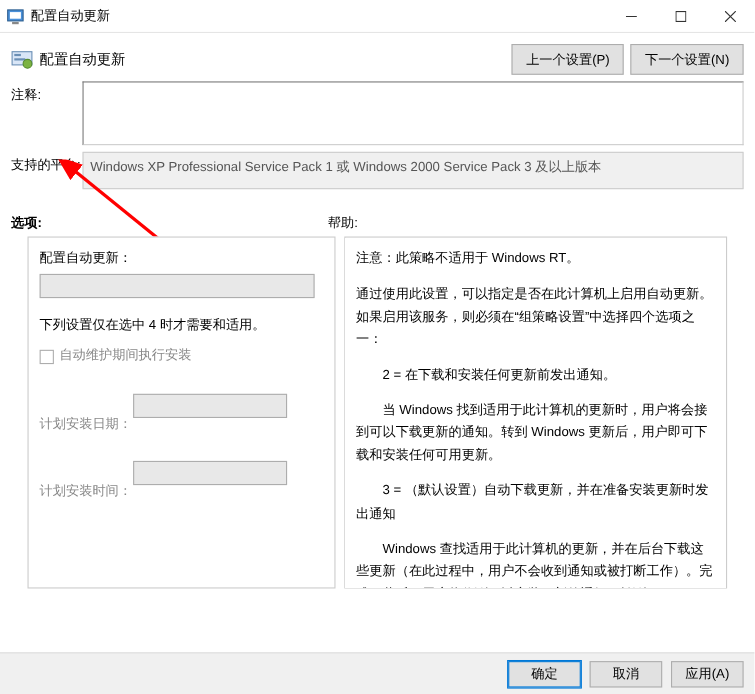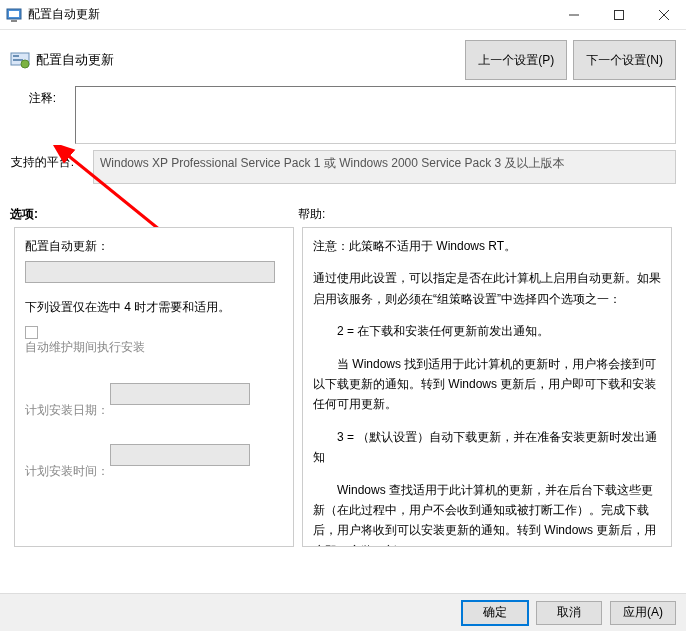--- a/index.html
+++ b/index.html
@@ -7,49 +7,49 @@
 
 .titlebar { height: 30px; display: flex; align-items: center; border-bottom: 1px solid #e5e5e5; }
 .titlebar .icon { width: 16px; height: 16px; margin: 0 6px; }
 .titlebar .spacer { flex: 1; }
 .titlebar .winbtn { width: 45px; height: 29px; display: flex; align-items: center; justify-content: center; color: #333; }
 
 .header-row { display: flex; align-items: center; padding: 10px 10px 6px 10px; }
 .header-row .icon { width: 20px; height: 20px; margin-right: 6px; }
 .header-row .title { font-size: 13px; }
 .header-row .spacer { flex: 1; }
-.navbtn { height: 40px; padding: 0 12px; background: #e1e1e1; border: 1px solid #adadad; margin-left: 6px; cursor: pointer; }
+.navbtn { height: 28px; padding: 0 12px; background: #e1e1e1; border: 1px solid #adadad; margin-left: 6px; cursor: pointer; }
 
 .config-area { display: flex; padding: 0 10px 10px 10px; }
 .left-col { width: 107px; padding-top: 14px; }
 .right-col { flex: 1; }
 
 .radio-row { display: flex; align-items: center; margin: 3px 0 10px 0; cursor: pointer; }
 .radio-row .circle { width: 13px; height: 13px; border: 1px solid #333; border-radius: 50%; margin-right: 5px; display: flex; align-items: center; justify-content: center; }
 .radio-row.selected .circle::after { content: ""; width: 6px; height: 6px; background: #333; border-radius: 50%; }
 
 .field-row { display: flex; margin-bottom: 6px; }
-.field-label { width: 65px; padding-top: 4px; text-align: center; }
+.field-label { width: 65px; padding-top: 4px; }
 .textarea { flex: 1; height: 58px; border: 1px solid #7a7a7a; border-right-color:#ccc; border-bottom-color:#ccc; background: #fff; padding: 2px 4px; resize: none; }
-.platform-box { flex: 1; border: 1px solid #ccc; background: #f0f0f0; padding: 4px 6px; color: #555; min-height: 34px; margin-left: 18px; }
+.platform-box { flex: 1; border: 1px solid #ccc; background: #f0f0f0; padding: 4px 6px; color: #555; min-height: 34px; }
 
 .arrow-svg { position: absolute; left: 50px; top: 145px; pointer-events: none; }
 
 .mid-labels { display: flex; padding: 6px 10px 4px 10px; }
 .mid-labels .opt { width: 288px; font-weight: bold; }
 .mid-labels .hlp { flex: 1; }
 
-.panels { display: flex; padding: 0 14px; gap: 8px; }
+.panels { display: flex; padding: 0 25px; gap: 8px; }
 .options-panel { width: 280px; height: 320px; border: 1px solid #ccc; background: #fff; padding: 10px; position: relative; }
 .help-panel { flex: 1; height: 320px; border: 1px solid #ccc; background: #fff; padding: 8px 10px; overflow-y: scroll; line-height: 1.7; }
 
 .opt-label { margin-bottom: 6px; }
 .opt-select { width: 250px; height: 22px; border: 1px solid #adadad; background: #e8e8e8; }
 .opt-note { margin: 16px 0 10px 0; }
-.chk-row { display: flex; align-items: flex-start; margin-bottom: 12px; color: #888; flex-direction: column; }
+.chk-row { display: flex; align-items: flex-end; margin-bottom: 12px; color: #888; }
 .chk-row .box { width: 13px; height: 13px; border: 1px solid #adadad; margin-right: 5px; }
 .small-row { display: flex; align-items: center; margin-bottom: 10px; color: #888;}
 .small-row .lbl { width: 85px; margin-top: 34px; }
 .small-row .sel { width: 140px; height: 22px; border: 1px solid #adadad; background: #e8e8e8; }
 
 .help-panel p { margin: 0 0 12px 0; }
 .help-panel .indent { text-indent: 2em; }
 
 .footer { position: absolute; bottom: 0; left: 0; right: 0; height: 38px; border-top: 1px solid #ddd; background: #f0f0f0; display: flex; align-items: center; justify-content: flex-end; padding: 0 10px; gap: 8px; }
 .footer button { width: 66px; height: 24px; border: 1px solid #adadad; cursor: pointer; }

